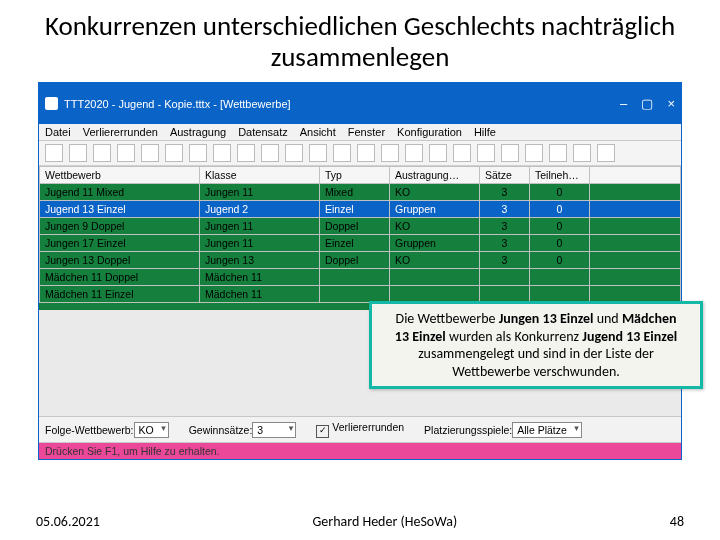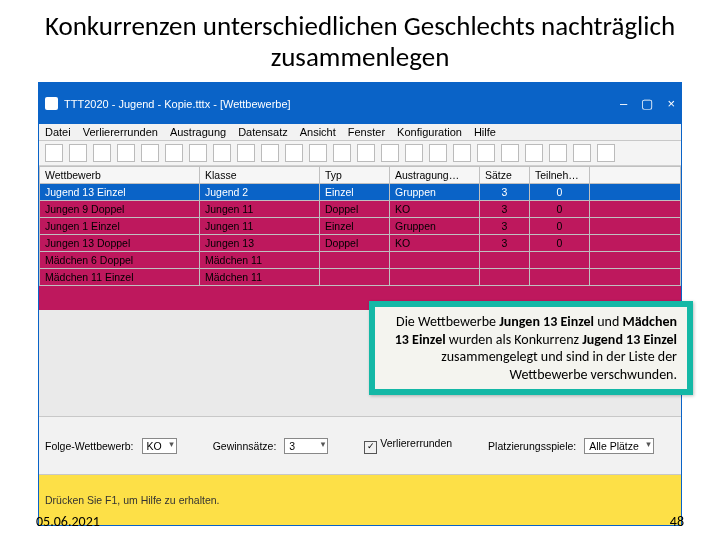--- a/index.html
+++ b/index.html
@@ -10,27 +10,27 @@
 .titlebar .ico{width:13px;height:13px;background:#fff;border-radius:2px;margin-right:6px}
 .titlebar .caps{margin-left:auto;display:flex;gap:14px;font-size:13px}
 .menubar{background:#f2f2f2;border-bottom:1px solid #c8c8c8;font-size:11px;padding:2px 6px;display:flex;gap:12px;color:#000}
 .tbarwrap{background:#f4f4f4;border-bottom:1px solid #d0d0d0;padding:3px 6px;display:flex;gap:6px;flex-wrap:wrap}
 .tbtn{width:16px;height:16px;border:1px solid #bbb;background:#fff;font-size:10px;line-height:14px;text-align:center;color:#555}
 .grid{font-size:10.5px;border-collapse:collapse;width:100%}
 .grid th,.grid td{border:1px solid #c0c0c0;padding:2px 5px;text-align:left;white-space:nowrap;overflow:hidden}
 .grid th{background:#f6f6f6;font-weight:400}
 .grid td.num{text-align:center}
 .grid tr.sel td{background:#0a63c7;color:#fff}
-.gridwrap{height:144px;overflow:hidden;background:#be185d}
+.gridwrap{height:144px;overflow:hidden;background:#15803d}
 .clientgray{background:#eaeaea;height:106px}
-.bottombar{background:#f2f2f2;border-top:1px solid #c8c8c8;font-size:10.5px;padding:20px 6px;display:flex;align-items:center;gap:8px}
+.bottombar{background:#f2f2f2;border-top:1px solid #c8c8c8;font-size:10.5px;padding:4px 6px;display:flex;align-items:center;}
 .combo{border:1px solid #888;background:#fff;padding:1px 14px 1px 4px;font-size:10.5px;position:relative}
 .combo:after{content:"▾";position:absolute;right:2px;top:0;font-size:9px;color:#555}
-.status{background:#fde047;border-top:1px solid #c8c8c8;font-size:10.5px;padding:19px 6px;color:#333}
-.annot{position:absolute;left:369px;top:301px;width:292px;background:#f4f4ef;border:6px solid #14b8a6;box-shadow:1px 1px 3px rgba(0,0,0,.25);font-family:Calibri,Arial,sans-serif;font-size:14px;text-align:right;padding:6px 10px;line-height:1.25}
+.status{background:#ec4899;border-top:1px solid #c8c8c8;font-size:10.5px;padding:2px 6px;color:#333}
+.annot{position:absolute;left:369px;top:301px;width:292px;background:#f4f4ef;border:3px solid #14b8a6;box-shadow:1px 1px 3px rgba(0,0,0,.25);font-family:Calibri,Arial,sans-serif;font-size:14px;text-align:center;padding:6px 18px;line-height:1.25}
 .foot{position:absolute;left:0;bottom:10px;width:100%;display:flex;justify-content:space-between;font-family:Calibri,Arial,sans-serif;font-size:14px;padding:0 36px;box-sizing:border-box;color:#000}
 .chk{display:inline-block;width:11px;height:11px;border:1px solid #555;margin-right:3px;vertical-align:-2px;font-size:9px;line-height:9px;text-align:center}
 </style>
 </head>
 <body>
 
 <div class="slide">
   <div class="title">Konkurrenzen unterschiedlichen Geschlechts nachträglich zusammenlegen</div>
 
   <div class="appwin">
@@ -98,58 +98,67 @@
           <th>Wettbewerb</th>
           <th>Klasse</th>
           <th>Typ</th>
           <th>Austragung…</th>
           <th>Sätze</th>
           <th>Teilneh…</th>
           <th></th>
         </tr>
           </thead>
         <tbody id="tbody">
+            <tr>
+              <td>Jugend 11 Mixed</td>
+              <td>Jungen 11</td>
+              <td>Mixed</td>
+              <td>KO</td>
+              <td class="num">3</td>
+              <td class="num">0</td>
+              <td>&nbsp;</td>
+            </tr>
             <tr class="sel">
               <td>Jugend 13 Einzel</td>
               <td>Jugend 2</td>
               <td>Einzel</td>
               <td>Gruppen</td>
               <td class="num">3</td>
               <td class="num">0</td>
               <td>&nbsp;</td>
             </tr>
             <tr>
               <td>Jungen 9 Doppel</td>
               <td>Jungen 11</td>
               <td>Doppel</td>
               <td>KO</td>
               <td class="num">3</td>
               <td class="num">0</td>
               <td>&nbsp;</td>
             </tr>
             <tr>
-              <td>Jungen 1 Einzel</td>
+              <td>Jungen 17 Einzel</td>
               <td>Jungen 11</td>
               <td>Einzel</td>
               <td>Gruppen</td>
               <td class="num">3</td>
               <td class="num">0</td>
               <td>&nbsp;</td>
             </tr>
             <tr>
               <td>Jungen 13 Doppel</td>
               <td>Jungen 13</td>
               <td>Doppel</td>
               <td>KO</td>
               <td class="num">3</td>
               <td class="num">0</td>
               <td>&nbsp;</td>
             </tr>
             <tr>
-              <td>Mädchen 6 Doppel</td>
+              <td>Mädchen 11 Doppel</td>
               <td>Mädchen 11</td>
               <td></td>
               <td></td>
               <td class="num"></td>
               <td class="num"></td>
               <td>&nbsp;</td>
             </tr>
             <tr>
               <td>Mädchen 11 Einzel</td>
               <td>Mädchen 11</td>
@@ -180,15 +189,16 @@
 
     <div class="status">Drücken Sie F1, um Hilfe zu erhalten.</div>
   </div>
 
   <div class="annot">
     <span>Die Wettbewerbe </span><b>Jungen 13 Einzel</b><span> und </span><b>Mädchen 13 Einzel</b><span> wurden als Konkurrenz </span><b>Jugend 13 Einzel</b><span> zusammengelegt und sind in der Liste der Wettbewerbe verschwunden.</span>
   </div>
 
   <div class="foot">
     <span>05.06.2021</span>
+    <span>Gerhard Heder (HeSoWa)</span>
     <span>48</span>
   </div>
 </div>
 
 </body></html>

